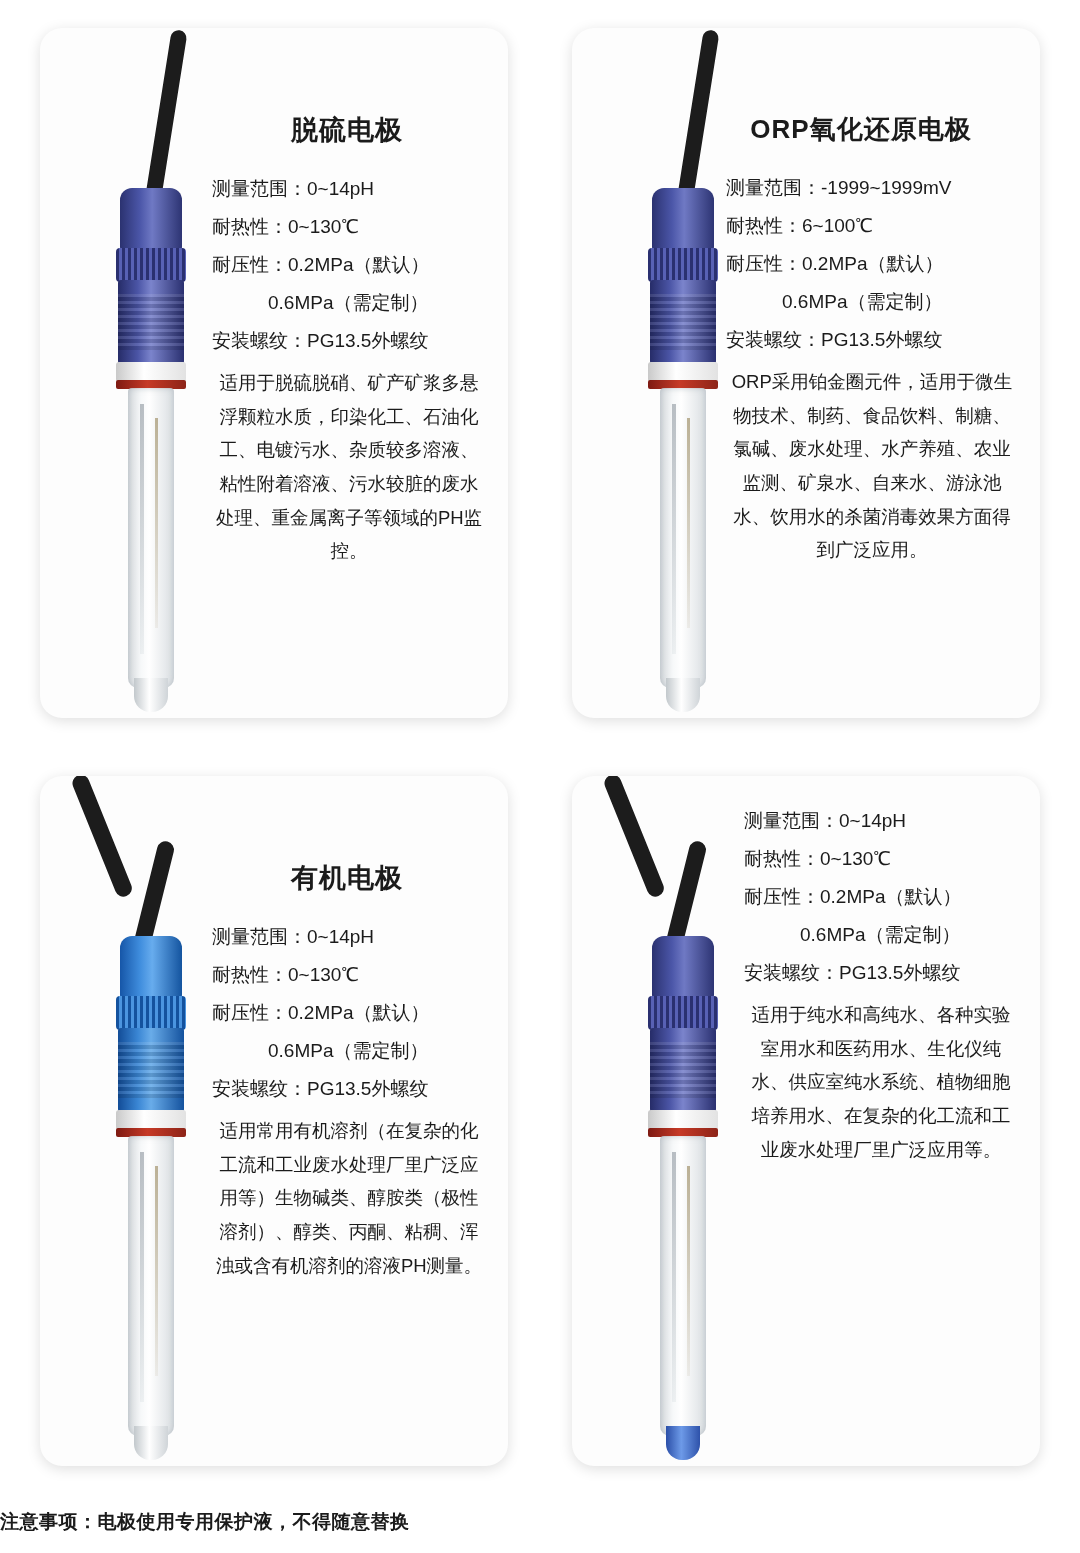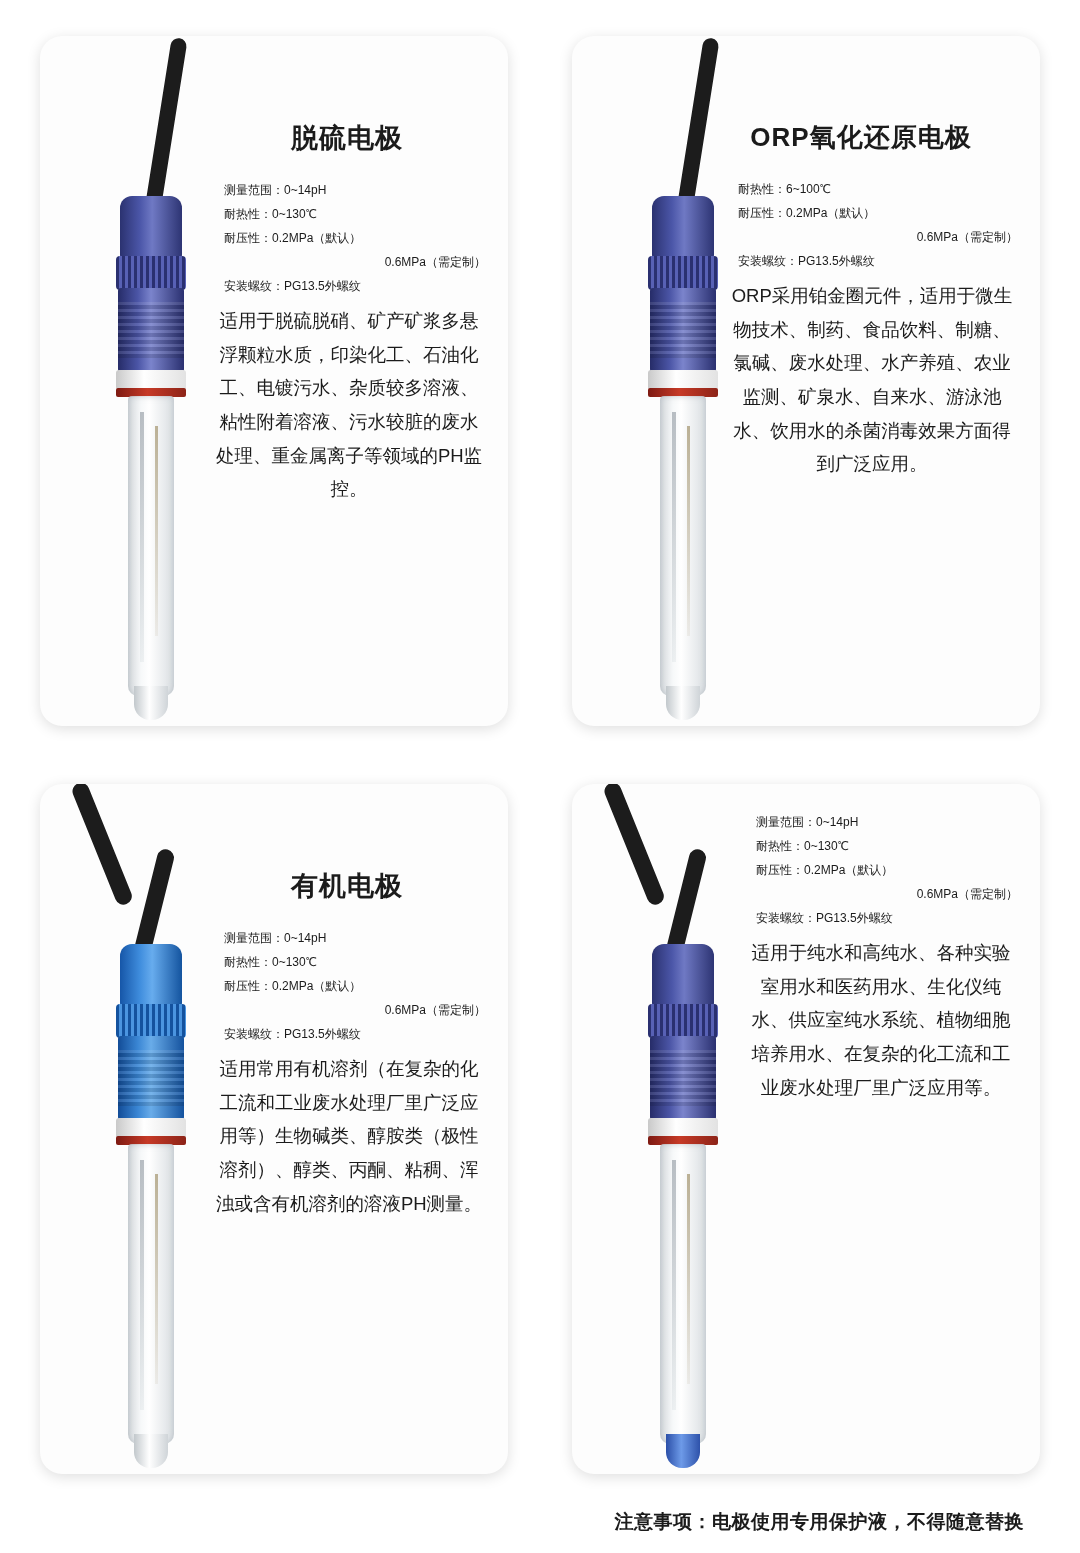--- a/index.html
+++ b/index.html
@@ -10,21 +10,21 @@
   body {
     width: 1080px;
     height: 1553px;
     font-family: "Liberation Sans", sans-serif;
     color: #1b1b1b;
     position: relative;
     overflow: hidden;
   }
   .grid {
     position: absolute;
-    left: 0; top: 8px;
+    left: 0; top: 0;
     width: 1080px;
     height: 1360px;
     box-sizing: border-box;
     padding: 28px 40px 0 40px;
   }
   .row {
     display: flex;
     justify-content: space-between;
   }
   .card {
@@ -201,38 +201,38 @@
   .content.wide { width: 318px; }
   .title {
     font-size: 27px;
     font-weight: bold;
     text-align: center;
     margin: 58px 0 22px 0;
     letter-spacing: 1px;
   }
   .title.t-orp { font-size: 26px; margin-left: -18px; }
   .spec {
-    font-size: 12px;
+    font-size: 19px;
     line-height: 2.0;
-    margin: 0 0 0 16px;
+    margin: 0 0 0 4px;
     white-space: nowrap;
   }
-  .spec.indent { margin-left: 60px; text-align: right; }
+  .spec.indent { margin-left: 60px; }
   .desc {
     font-size: 18.5px;
     line-height: 1.82;
     margin: 6px 0 0 4px;
     text-align: center;
   }
   .footer {
     position: absolute;
     left: 0;
     bottom: 18px;
     width: 1024px;
-    text-align: right;
+    text-align: left;
     font-size: 19px;
     font-weight: bold;
     letter-spacing: 0.5px;
   }
 </style>
 </head>
 <body>
 
 <div class="grid">
 
@@ -266,20 +266,21 @@
         <div class="cap cap-top"></div>
         <div class="cap-ring"></div>
         <div class="cap-body"></div>
         <div class="white-ring"></div>
         <div class="red-ring"></div>
         <div class="glass"></div>
         <div class="tip"></div>
       </div>
       <div class="content wide">
         <div class="title t-orp">ORP氧化还原电极</div>
+        <div class="spec">测量范围：-1999~1999mV</div>
         <div class="spec">耐热性：6~100℃</div>
         <div class="spec">耐压性：0.2MPa（默认）</div>
         <div class="spec indent">0.6MPa（需定制）</div>
         <div class="spec">安装螺纹：PG13.5外螺纹</div>
         <div class="desc">ORP采用铂金圈元件，适用于微生物技术、制药、食品饮料、制糖、氯碱、废水处理、水产养殖、农业监测、矿泉水、自来水、游泳池水、饮用水的杀菌消毒效果方面得到广泛应用。</div>
       </div>
     </div>
 
   </div>
 

